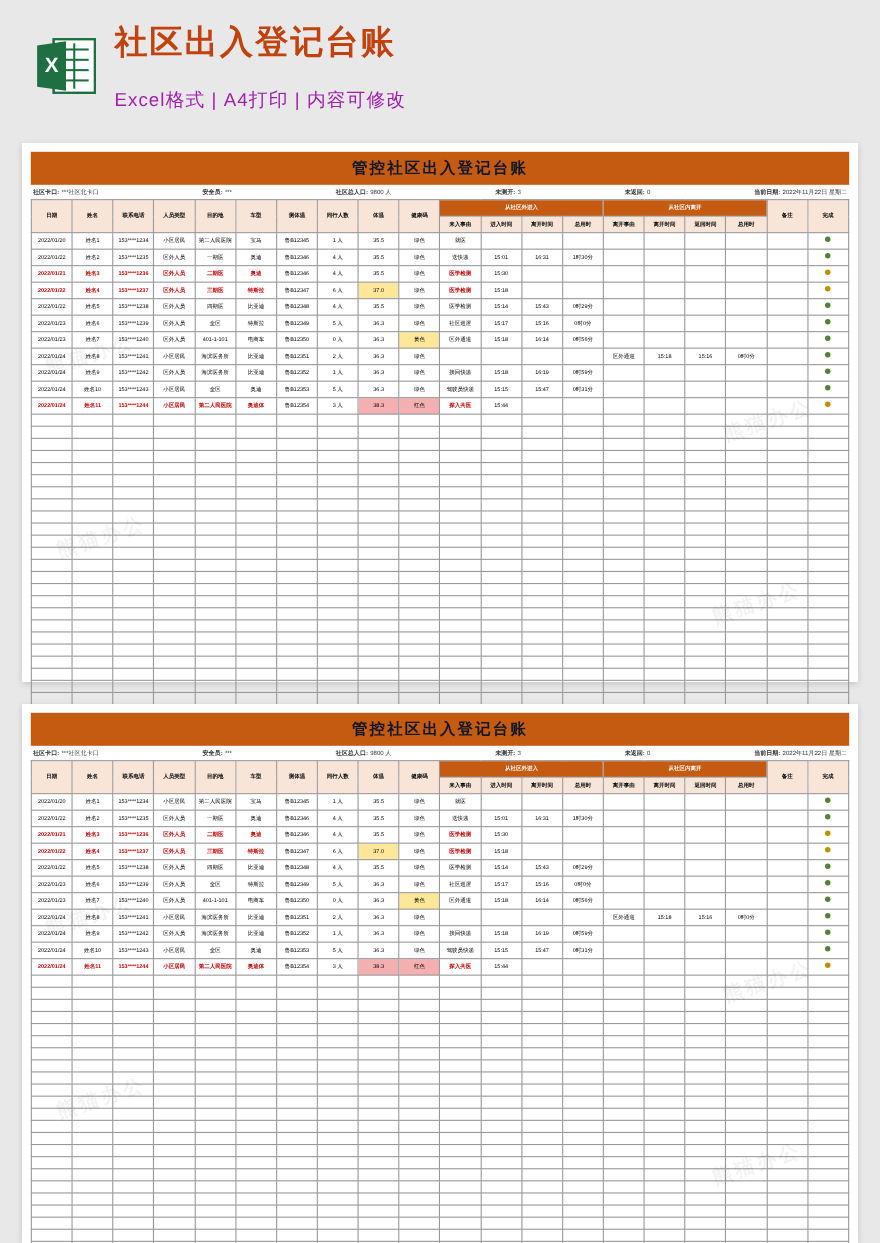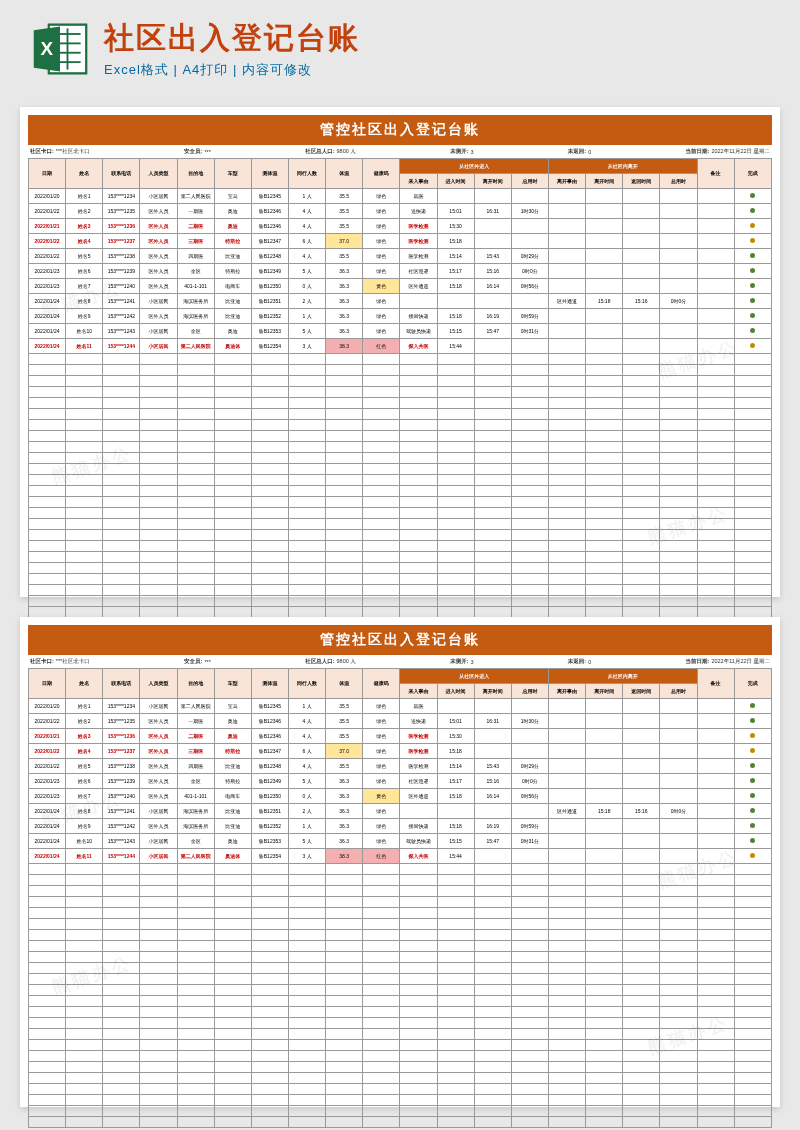--- a/index.html
+++ b/index.html
@@ -2,24 +2,24 @@
 <html><head>
 <meta charset="utf-8">
 <style>
 *{box-sizing:border-box;margin:0;padding:0}
 body{width:800px;height:1130px;background:#e8e8e8;font-family:"Microsoft YaHei",sans-serif;position:relative;overflow:hidden}
 .header{display:flex;align-items:center;padding:18px 30px;gap:14px}
 .excel-icon{width:60px;height:60px;position:relative;flex-shrink:0}
 .excel-icon svg{width:100%;height:100%}
 .header-text{flex:1}
 .header-title{font-size:30px;font-weight:700;color:#c2410c;letter-spacing:2px}
-.header-sub{font-size:13px;color:#0369a1;letter-spacing:1px;margin-top:2px}
+.header-sub{font-size:17px;color:#a21caf;letter-spacing:1px;margin-top:20px}
 .pages-wrap{padding:10px 20px;display:flex;flex-direction:column;gap:20px}
 .page{background:#fff;width:100%;height:490px;box-shadow:0 2px 6px rgba(0,0,0,.15);padding:8px;position:relative}
-.sheet-title{background:#c55a11;color:#ffffff;text-align:center;font-size:14px;font-weight:700;padding:6px 0;letter-spacing:2px}
+.sheet-title{background:#c55a11;color:#0f172a;text-align:center;font-size:14px;font-weight:700;padding:6px 0;letter-spacing:2px}
 .info-row{display:flex;font-size:5.5px;color:#333;padding:3px 2px;gap:2px;align-items:center}
 .info-row .lbl{font-weight:700}
 .info-row .fill{flex:1}
 .tbl{width:100%;border-collapse:collapse;table-layout:fixed}
 .tbl th,.tbl td{border:1px solid #999;font-size:5px;text-align:center;padding:1.5px 0;overflow:hidden;white-space:nowrap;height:11px;line-height:11px}
 .tbl thead th{background:#f8e5d8;font-weight:700}
 .tbl thead .group-in,.tbl thead .group-out{background:#c55a11;color:#fff}
 .red{color:#c00000;font-weight:600}
 .hl-yellow{background:#ffe699}
 .hl-red{background:#f4b0b0}

